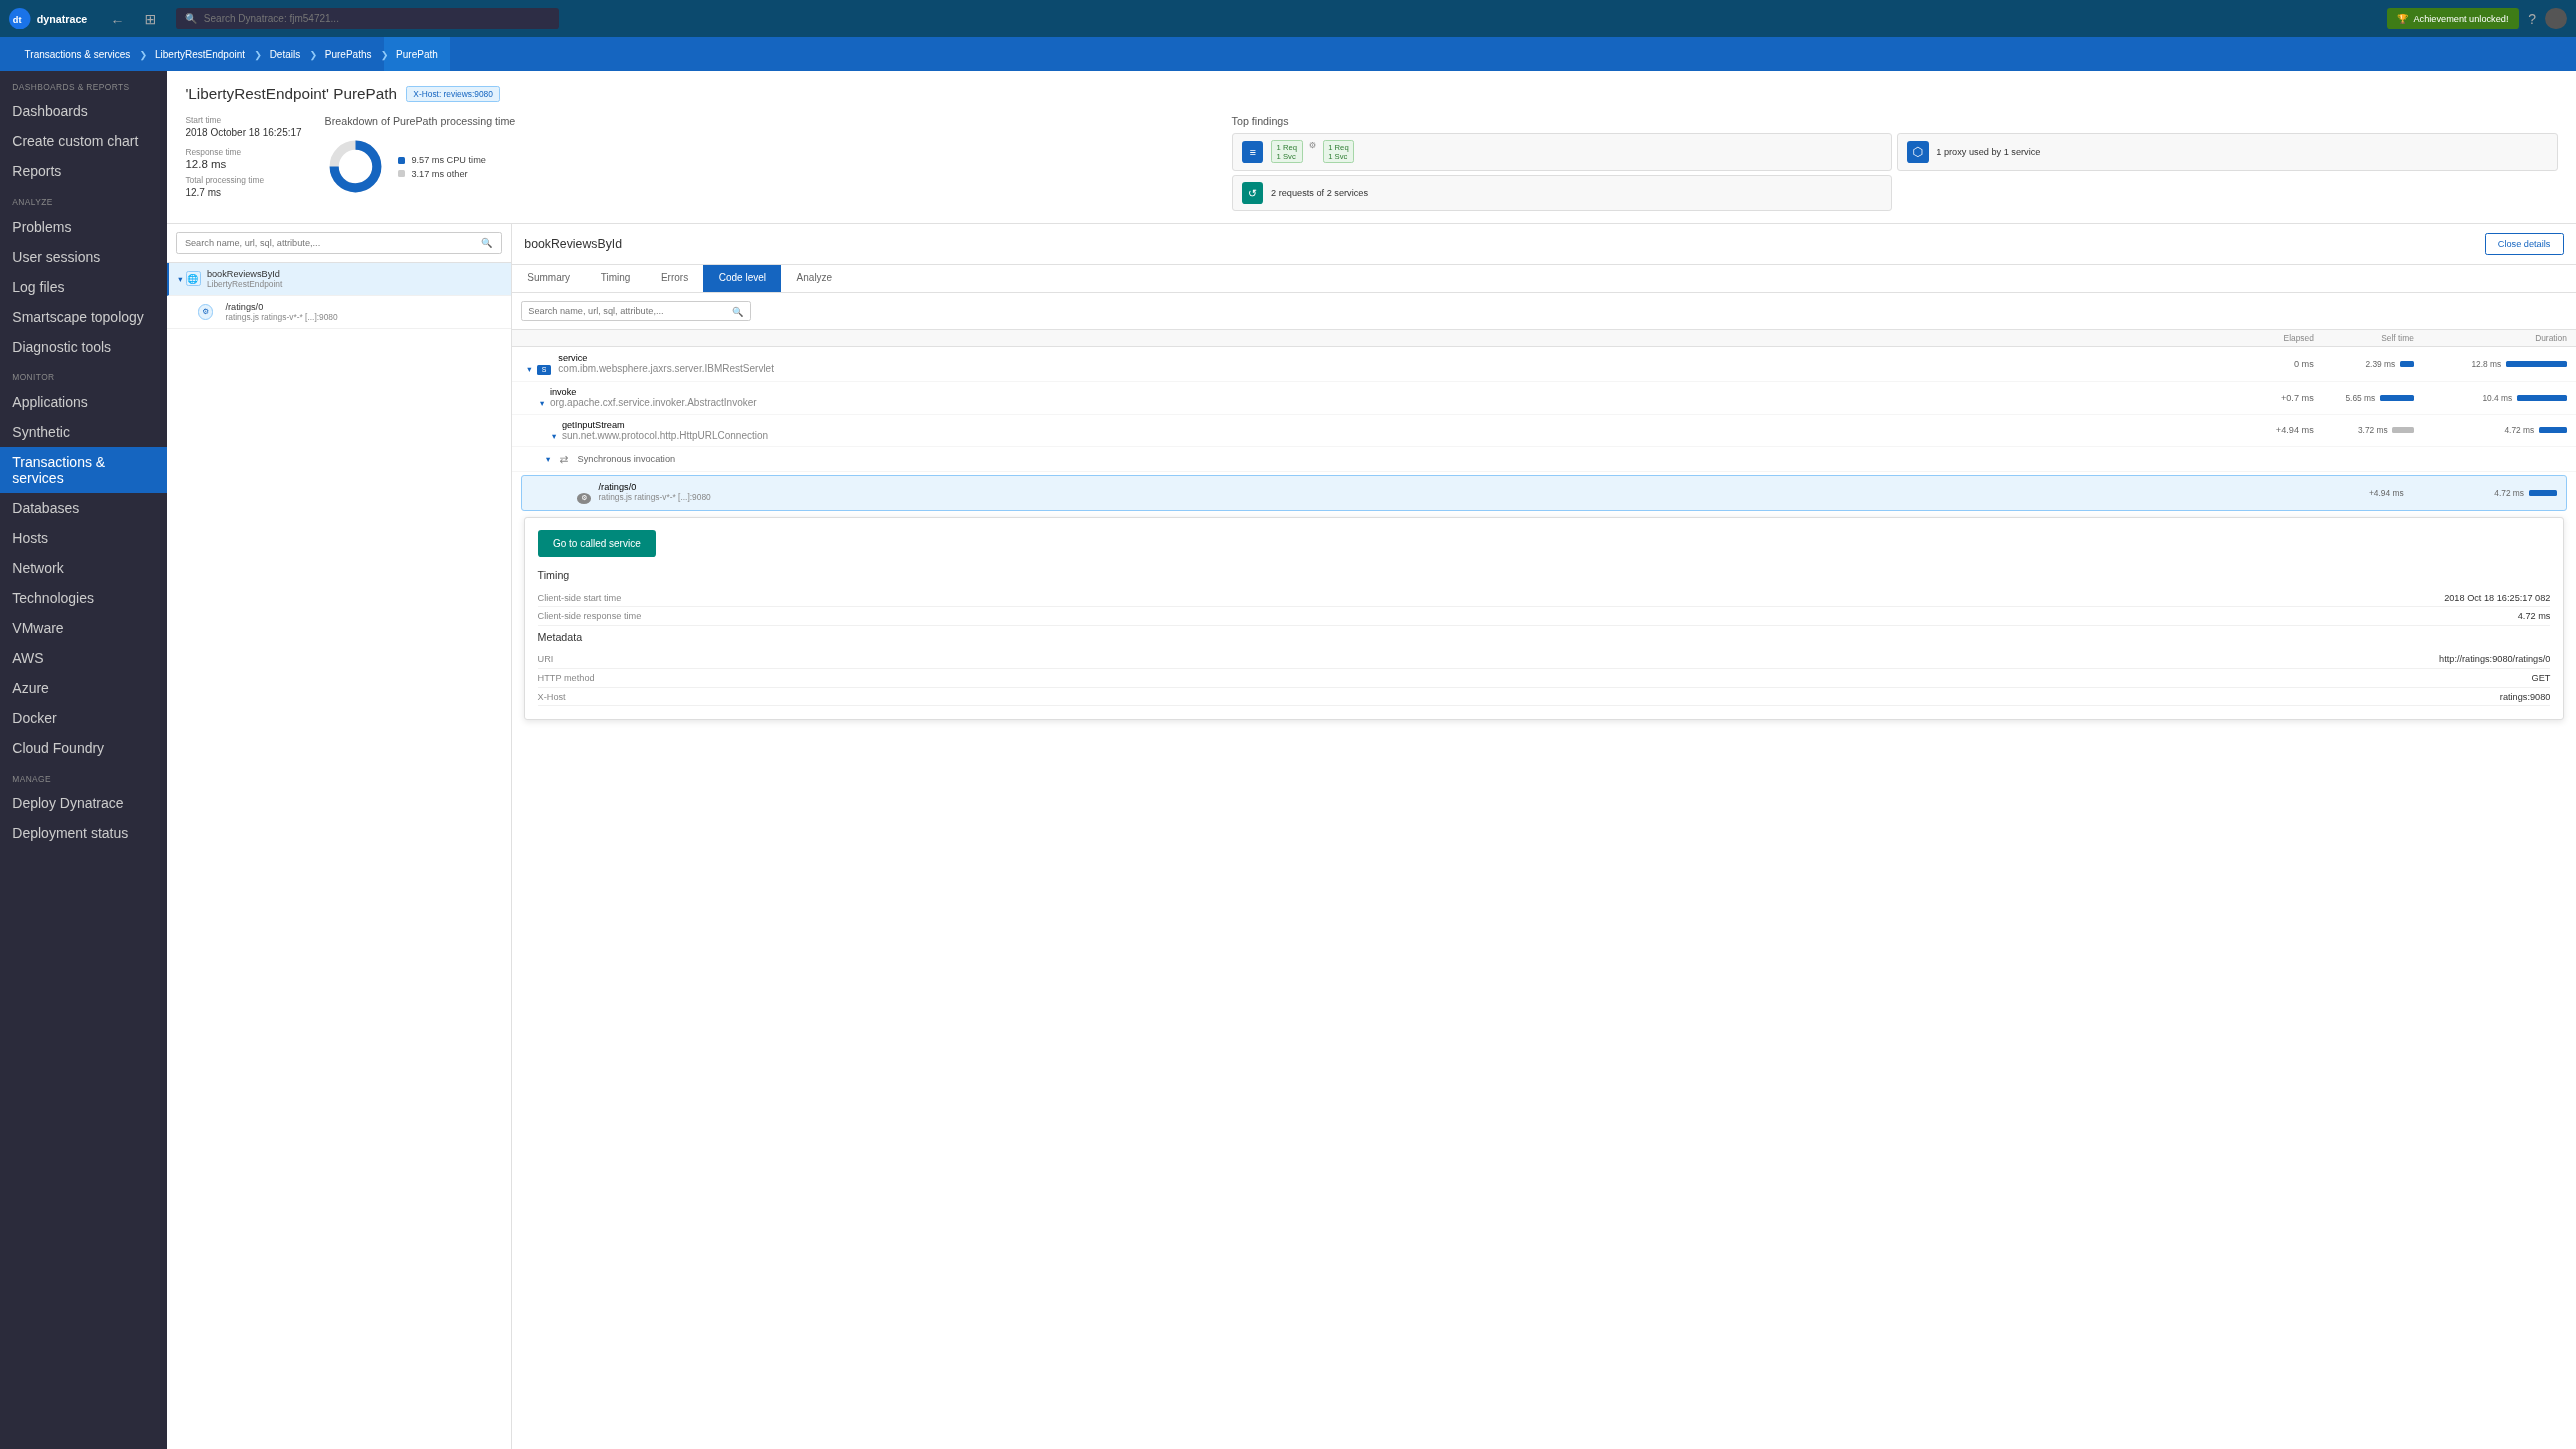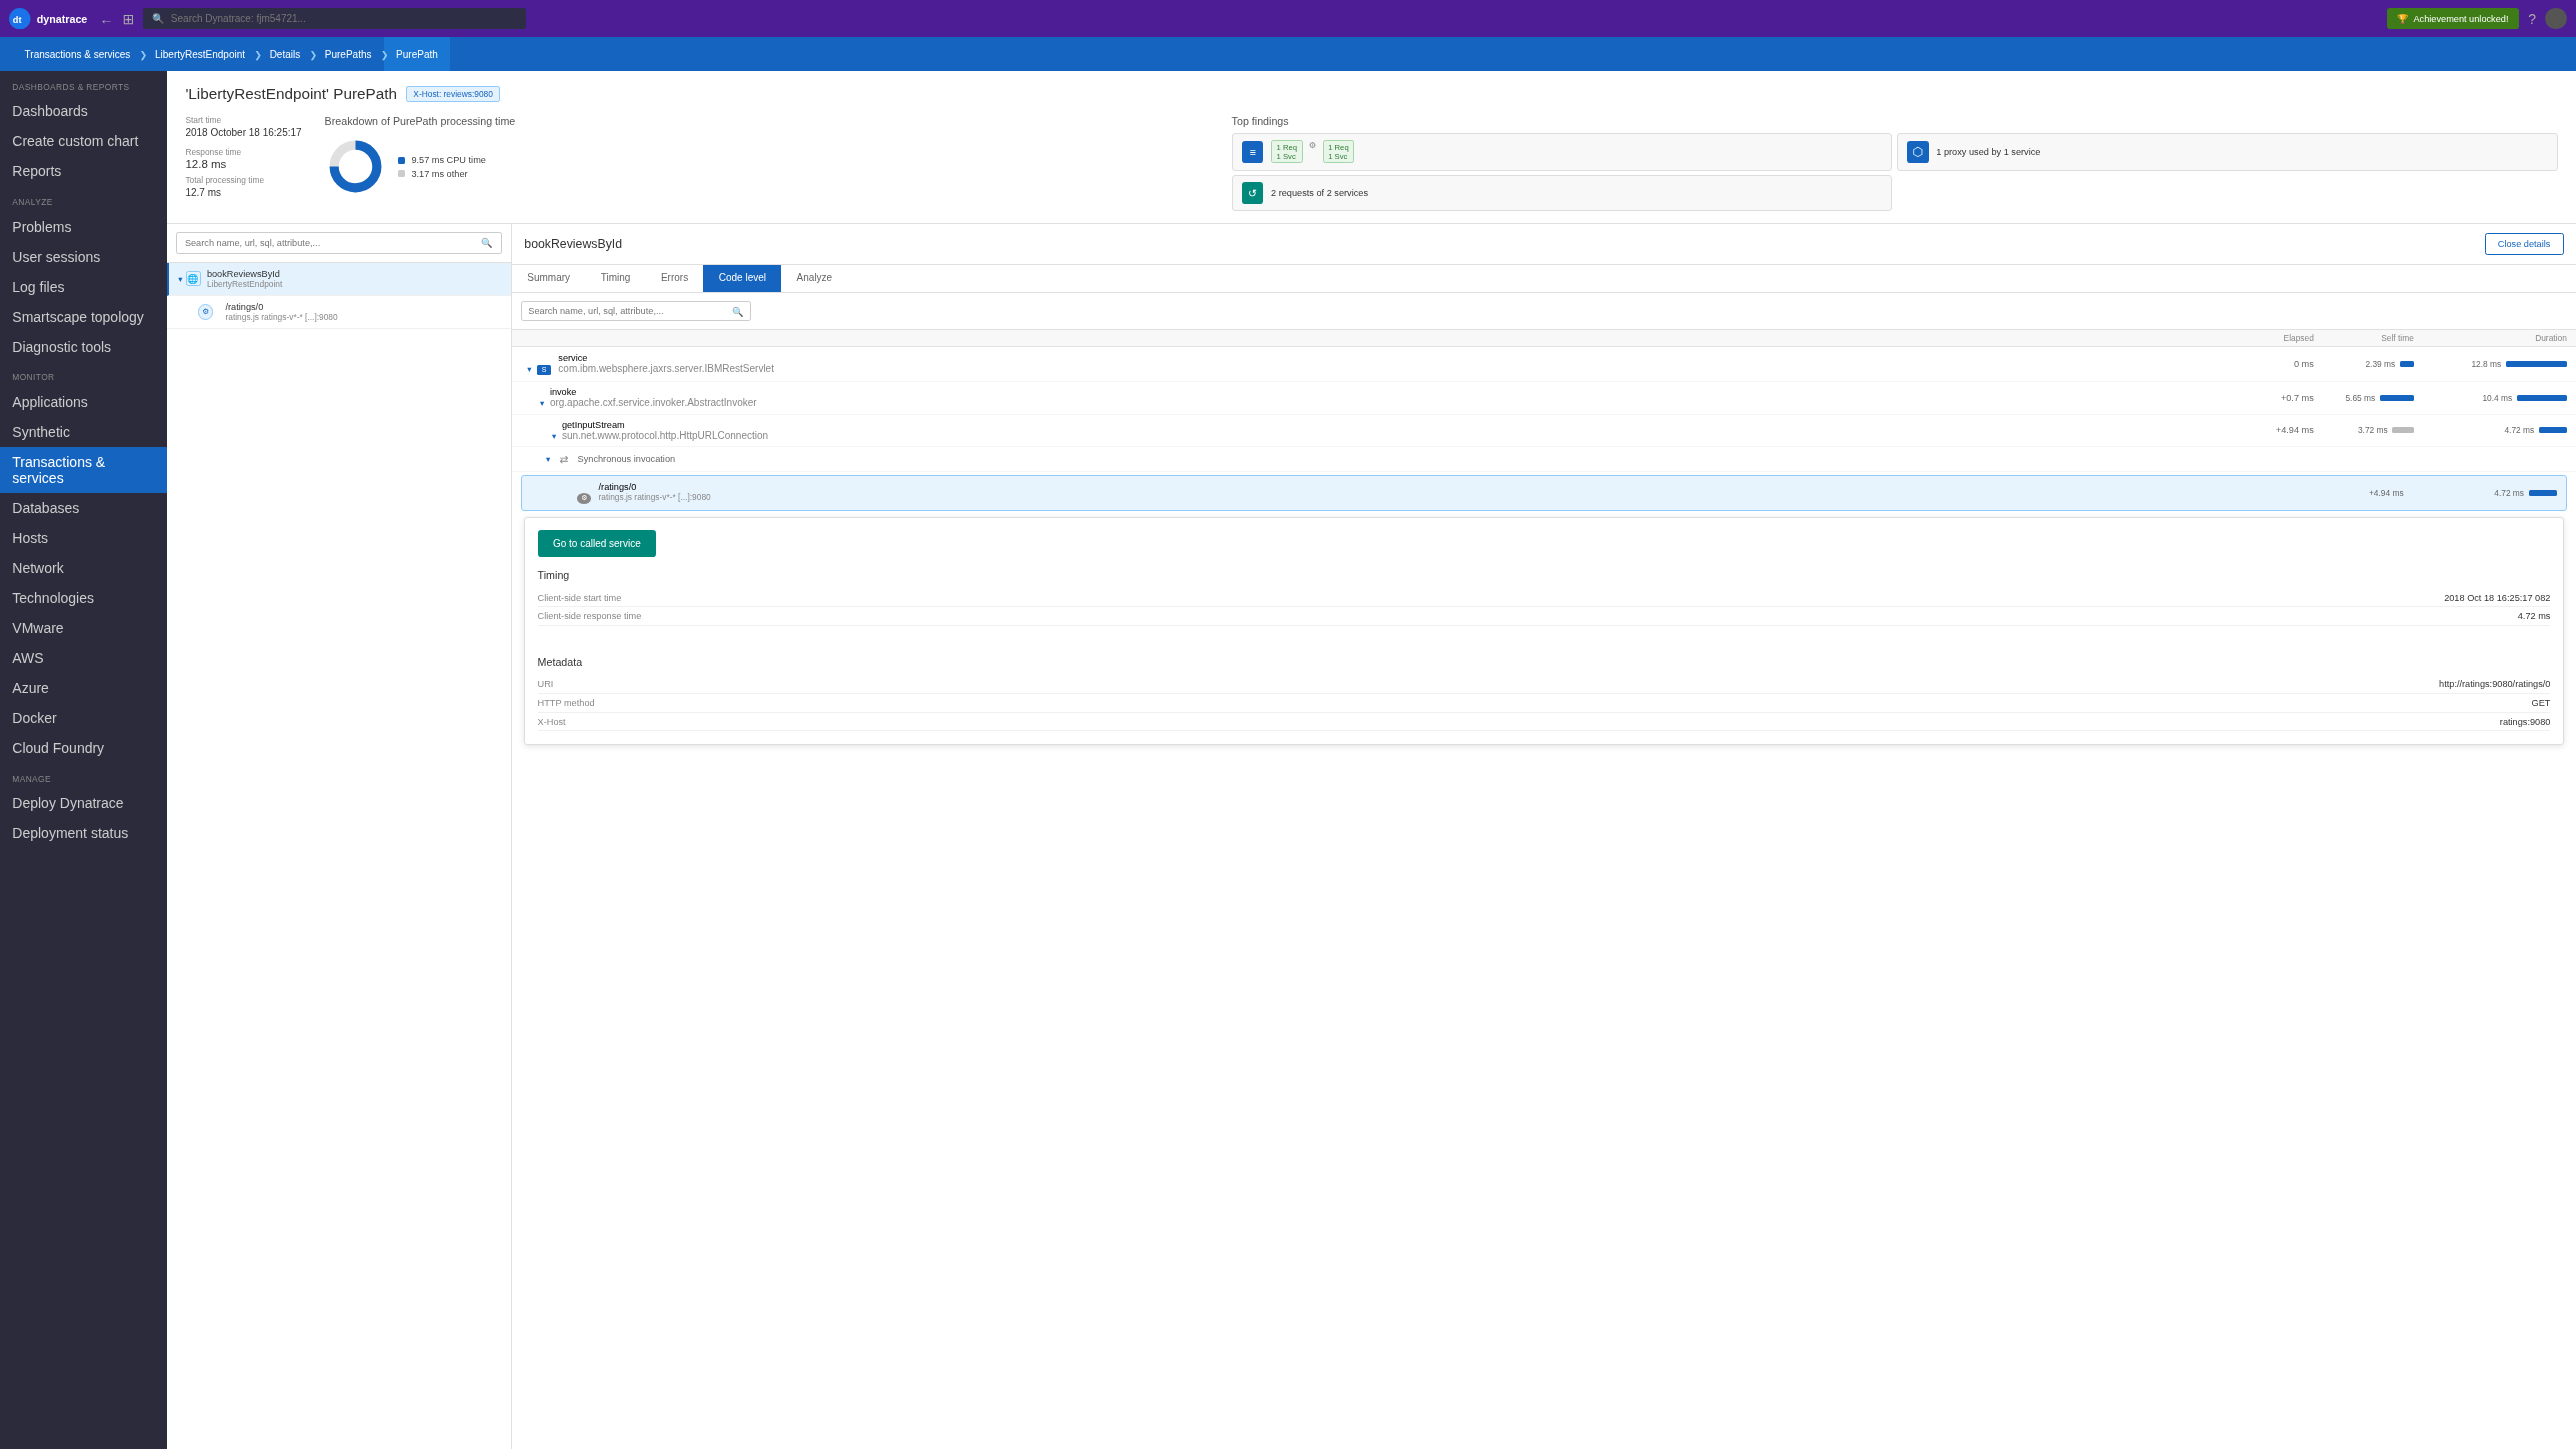--- a/index.html
+++ b/index.html
@@ -1,19 +1,19 @@
 <!DOCTYPE html>
 <html style="font-size:12.3px"><head>
   <meta charset="utf-8">
   <style>
     * { box-sizing: border-box; margin: 0; padding: 0; }
     body { font-family: -apple-system, BlinkMacSystemFont, 'Segoe UI', sans-serif; font-size: 10px; background: #f5f5f5; display: flex; flex-direction: column; height: 100vh; overflow: hidden; }
 
     
-    .top-nav { background: #4c1d95; display: flex; align-items: center; height: 37px; padding: 0 9.2px; gap: 9px; flex-shrink: 0; }
+    .top-nav { background: #0c4a6e; display: flex; align-items: center; height: 37px; padding: 0 9.2px; gap: 20px; flex-shrink: 0; }
     .logo { display: flex; align-items: center; gap: 6.1px; color: #fff; font-size: 10.7px; font-weight: 600; }
     .logo-icon { width: 21.5px; height: 21.5px; }
     .back-btn { color: #aaa; cursor: pointer; font-size: 14px; margin-left: 3.1px; }
     .search-bar { flex: 1; background: #2d2d45; border: none; border-radius: 3.1px; padding: 4.6px 9.2px; color: #ccc; font-size: 10px; display: flex; align-items: center; gap: 6.1px; max-width: 383px; }
     .search-bar input { background: transparent; border: none; outline: none; color: #ccc; font-size: 10px; width: 100%; }
     .nav-right { margin-left: auto; display: flex; align-items: center; gap: 9.2px; }
     .achievement-badge { background: #3e7c17; color: #fff; padding: 4.6px 10.7px; border-radius: 3.1px; font-size: 9.2px; display: flex; align-items: center; gap: 4.6px; }
     .nav-icon { color: #aaa; font-size: 14px; cursor: pointer; }
     .avatar { width: 21.5px; height: 21.5px; background: #555; border-radius: 50%; cursor: pointer; }
 
@@ -466,21 +466,21 @@
             <div class="popup-row">
               <span class="popup-row-label">Client-side start time</span>
               <span class="popup-row-value">2018 Oct 18 16:25:17 082</span>
             </div>
             <div class="popup-row">
               <span class="popup-row-label">Client-side response time</span>
               <span class="popup-row-value">4.72 ms</span>
             </div>
           </div>
 
-          <div style="margin-top:30px;">
+          <div style="margin-top:5px;">
             <div class="popup-section-title">Metadata</div>
             <div class="popup-row">
               <span class="popup-row-label">URI</span>
               <span class="popup-row-value">http://ratings:9080/ratings/0</span>
             </div>
             <div class="popup-row">
               <span class="popup-row-label">HTTP method</span>
               <span class="popup-row-value">GET</span>
             </div>
             <div class="popup-row">

